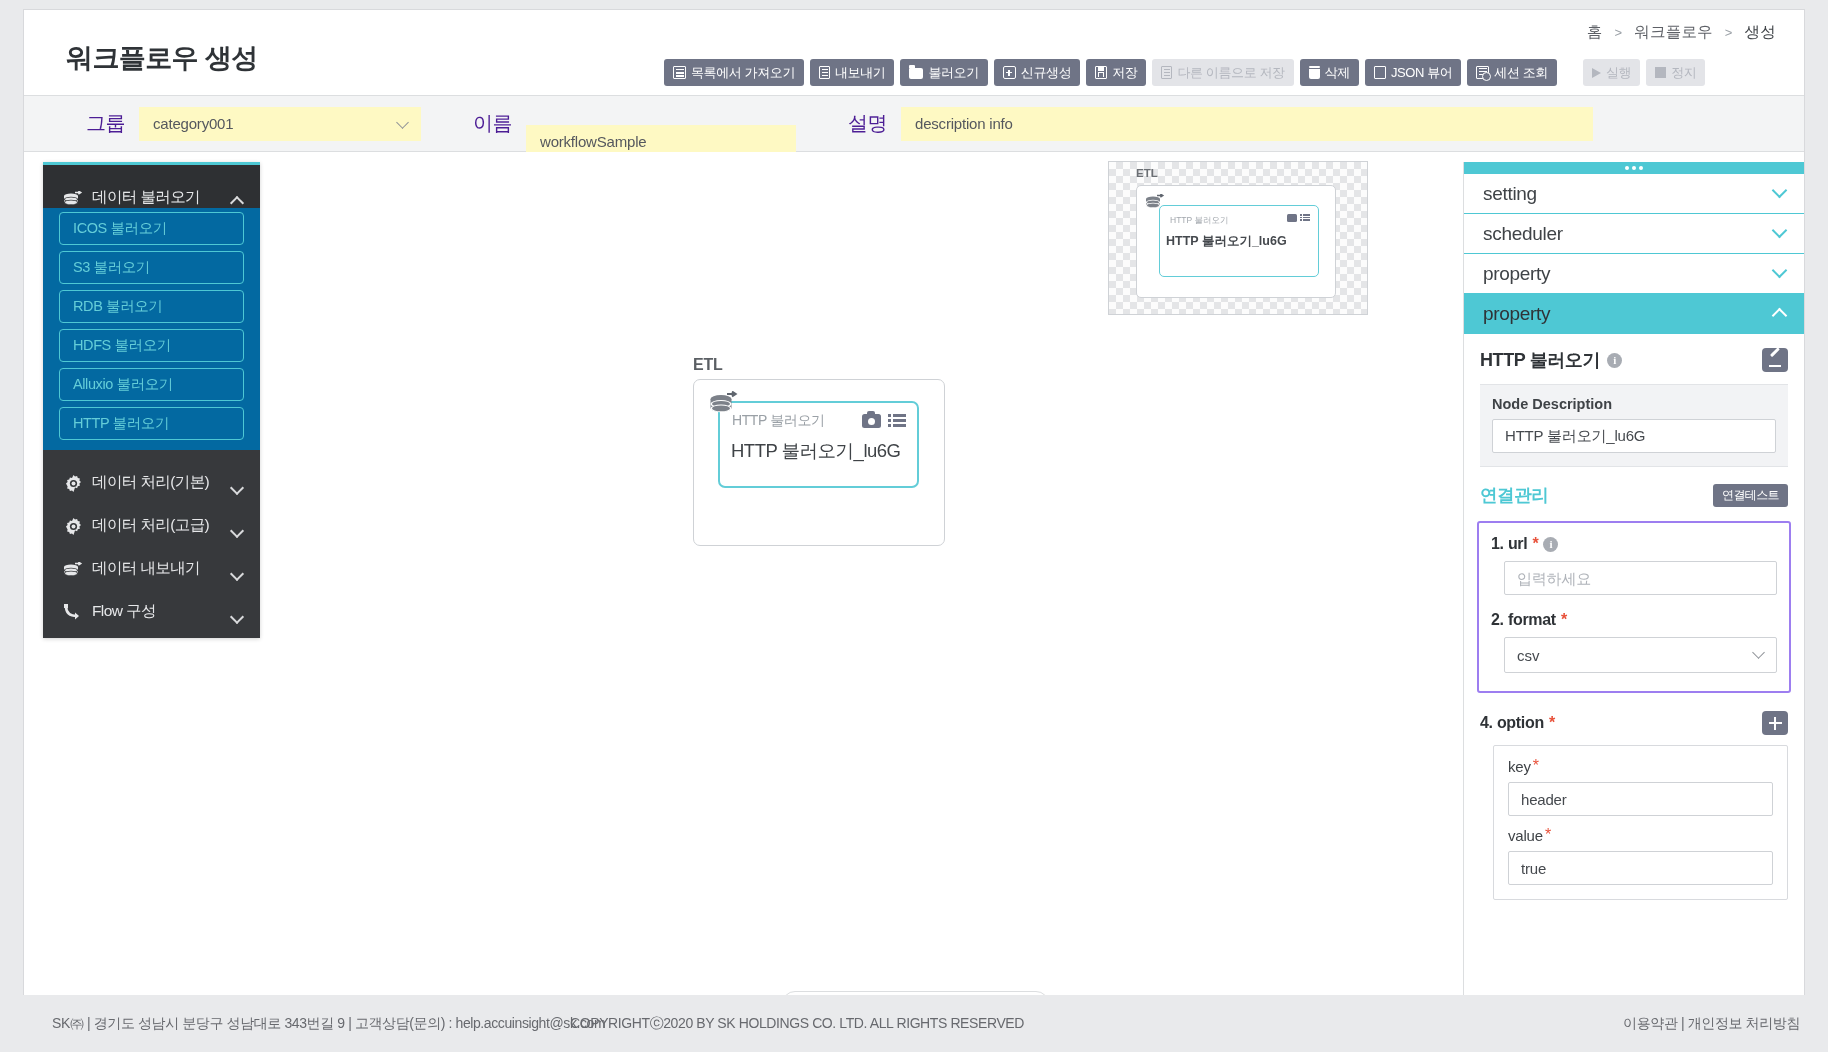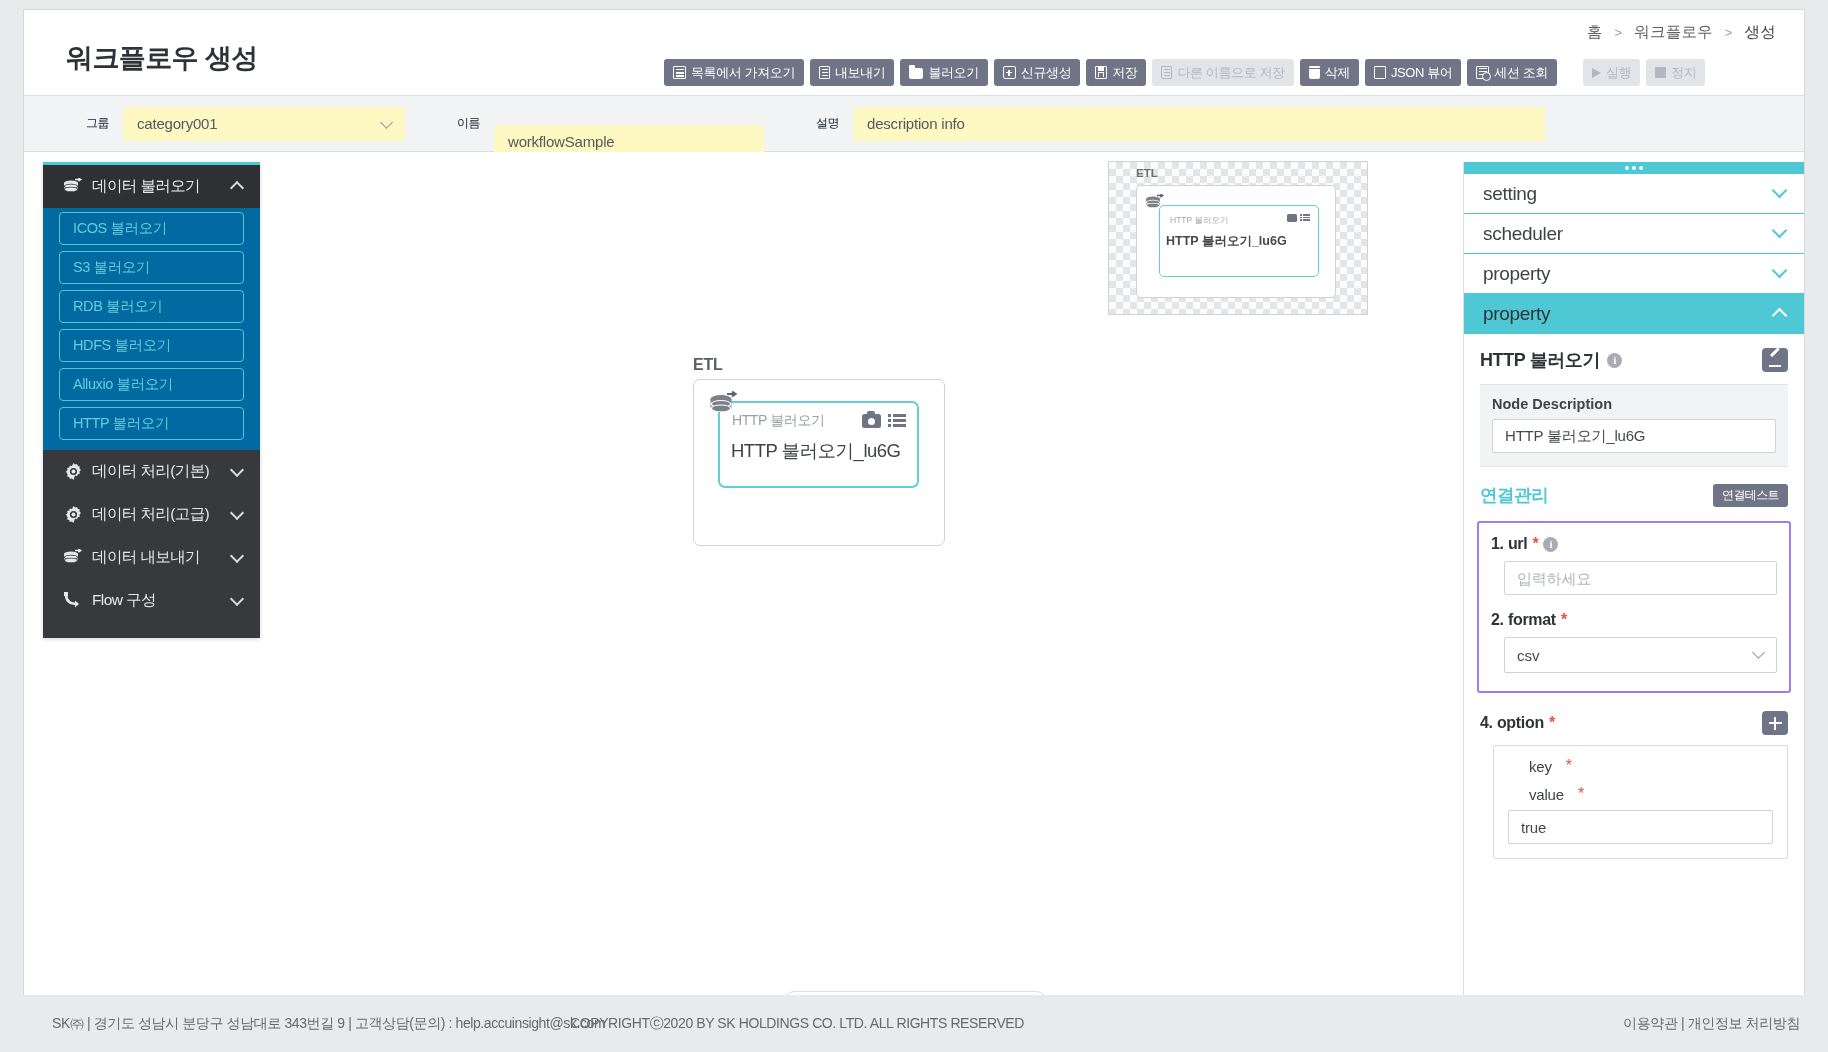--- a/index.html
+++ b/index.html
@@ -142,21 +142,21 @@
 
   
   .formbar {
     height: 56px; min-height: 56px;
     background: #f3f4f5;
     border-bottom: 1px solid #dcdee0;
     display: flex; align-items: center;
     padding-left: 62px;
   }
   .fb-label {
-    font-size: 12px; color: #0f172a; letter-spacing: -0.5px;
+    font-size: 20px; color: #4c1d95; letter-spacing: -0.5px;
     margin-right: 14px; white-space: nowrap; text-align: center;
   }
   .fb-select, .fb-input {
     height: 34px; background: #fef9c3; border: none;
     font-family: inherit; font-size: 15px; color: #55585e;
     padding: 0 14px; letter-spacing: -0.2px;
   }
   .fb-select {
     width: 282px; position: relative;
     display: flex; align-items: center; cursor: pointer;
@@ -179,21 +179,21 @@
   
   .palette {
     position: absolute; left: 19px; top: 10px;
     width: 217px;
     background: #37393c;
     border-top: 3px solid #4ec8d4;
     box-shadow: 0 1px 4px rgba(0,0,0,.18);
     padding-bottom: 16px;
   }
   .pal-group {
-    display: flex; align-items: center;
+    display: flex; align-items: flex-end;
     height: 43px; padding: 0 18px 0 20px;
     color: #e6e7e9; font-size: 15.5px; letter-spacing: -0.6px;
     cursor: pointer;
   }
   .pal-group.open { background: #2e3033; }
   .pal-group .pg-icon {
     width: 20px; margin-right: 9px; flex: none;
     display: flex; align-items: center; justify-content: center;
   }
   .pal-group .pg-label { flex: 1; }
@@ -439,21 +439,21 @@
   .add-btn::before, .add-btn::after { content: ""; position: absolute; background: #fff; }
   .add-btn::before { width: 13px; height: 2.4px; }
   .add-btn::after { width: 2.4px; height: 13px; }
 
   .option-card {
     border: 1px solid #d8dade; border-radius: 2px;
     margin-left: 13px; padding: 12px 14px 14px;
   }
   .opt-label {
     font-size: 15px; color: #3f4347; letter-spacing: -0.2px;
-    display: flex; align-items: flex-start; gap: 14px; margin-bottom: 7px; margin-left: 21px;
+    display: flex; align-items: flex-start; gap: 2px; margin-bottom: 7px;
   }
 
   
   .footer {
     position: absolute; left: 0; right: 0; bottom: 0;
     height: 57px;
     background: #e9eaec;
     display: flex; align-items: center;
     font-size: 14px; color: #67696e; letter-spacing: -0.4px;
   }
@@ -774,20 +774,21 @@
               <span class="req">*</span>
             </span>
             <span class="add-btn"></span>
           </div>
 
           <div class="option-card">
             <div class="opt-label">
               <span>key</span>
               <span class="req">*</span>
             </div>
+            <input class="txt-input" value="header" style="">
             <div class="opt-label" style="margin-top:11px;">
               <span>value</span>
               <span class="req">*</span>
             </div>
             <input class="txt-input" value="true" style="">
           </div>
         </div>
       </div>
 
     </div>

